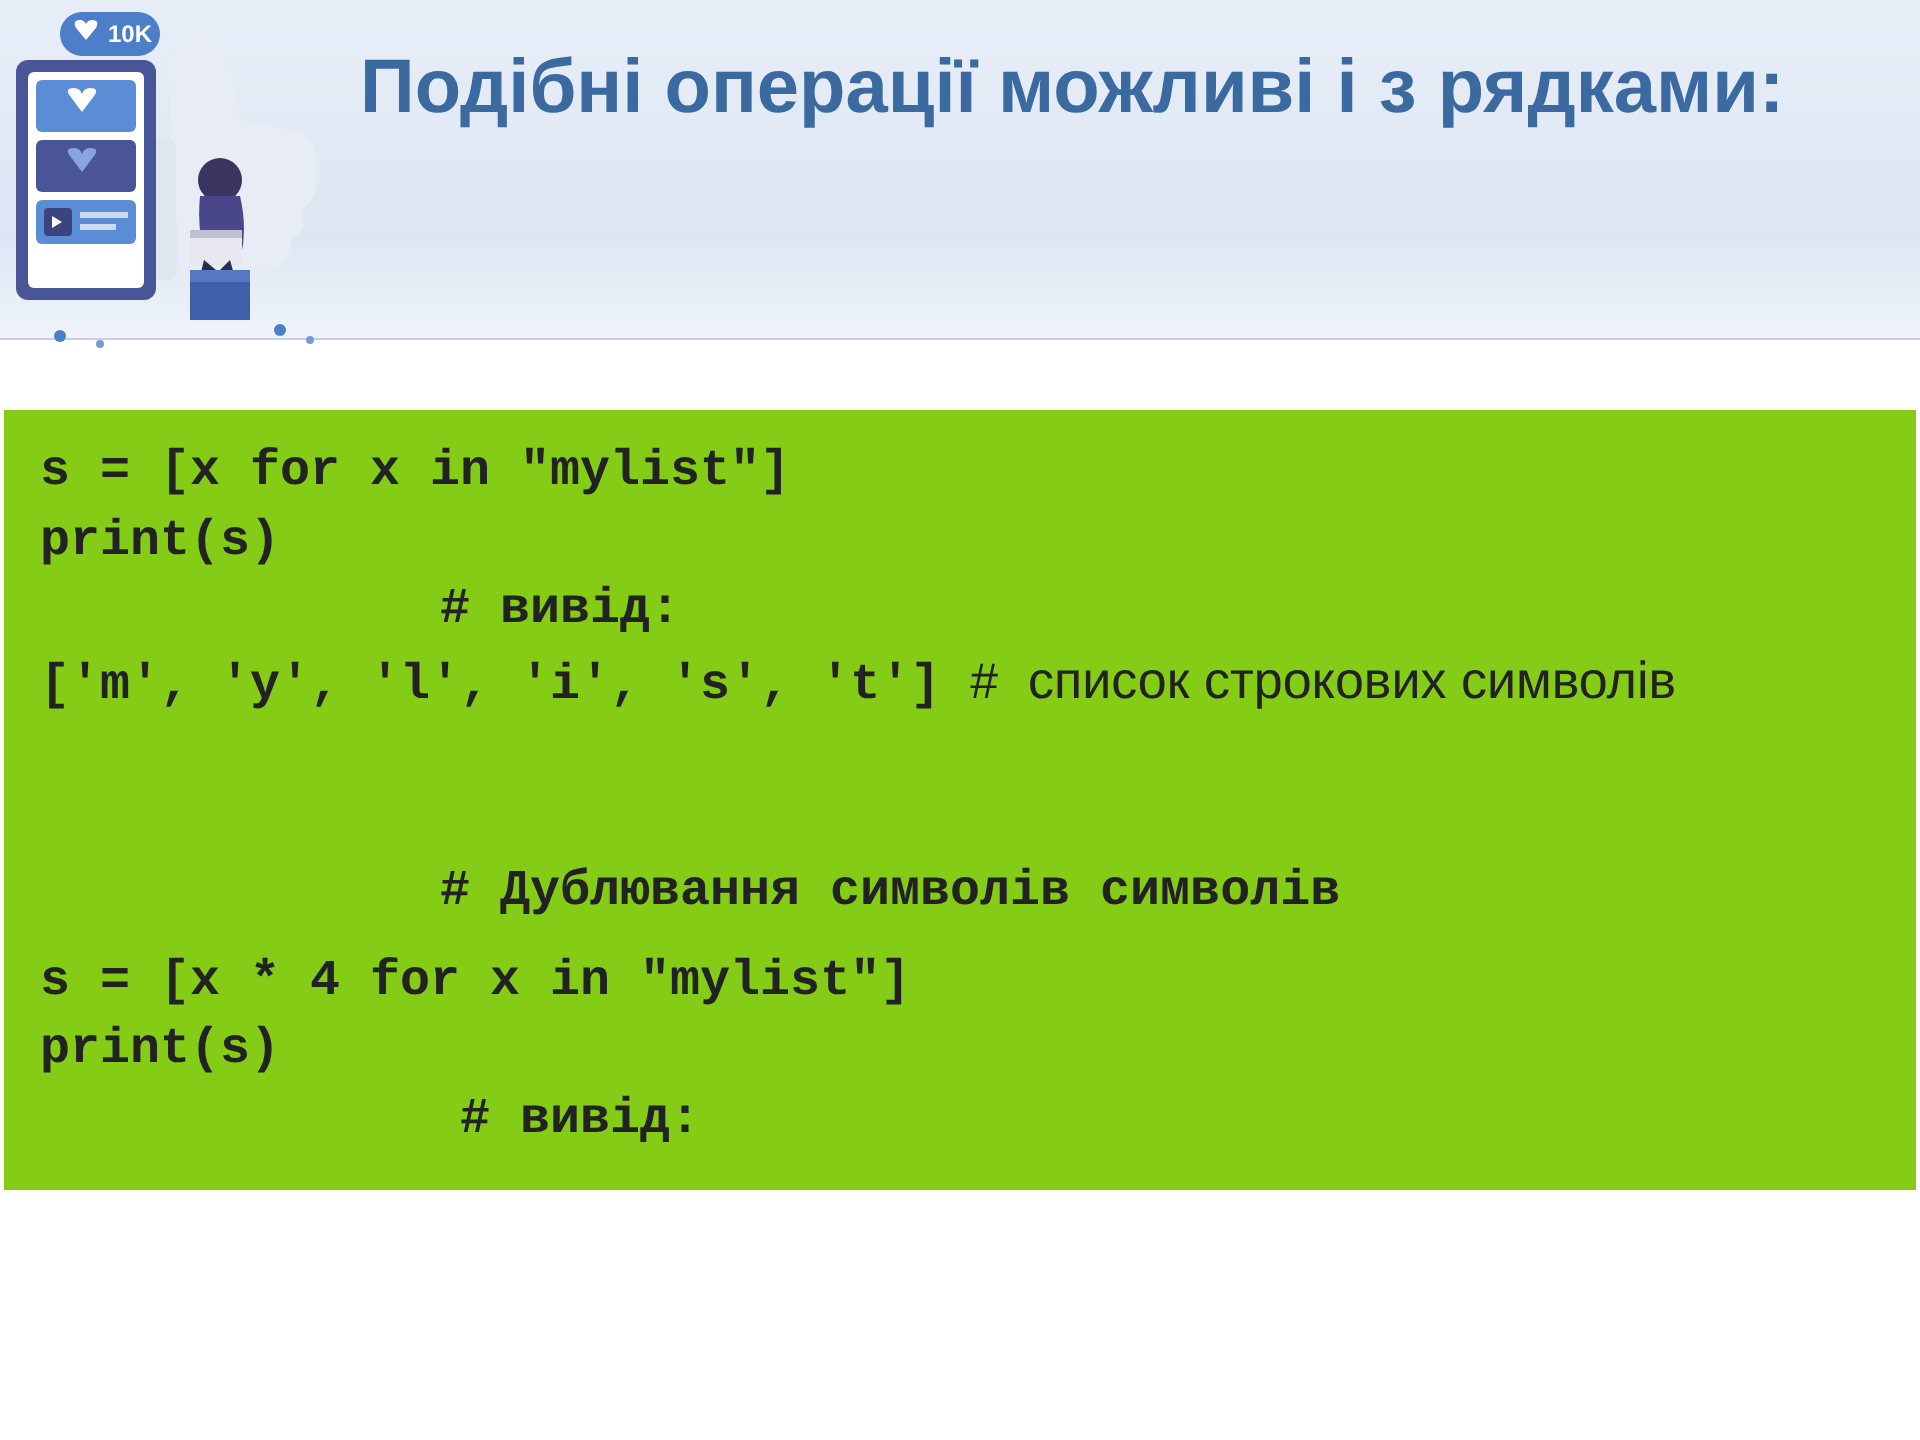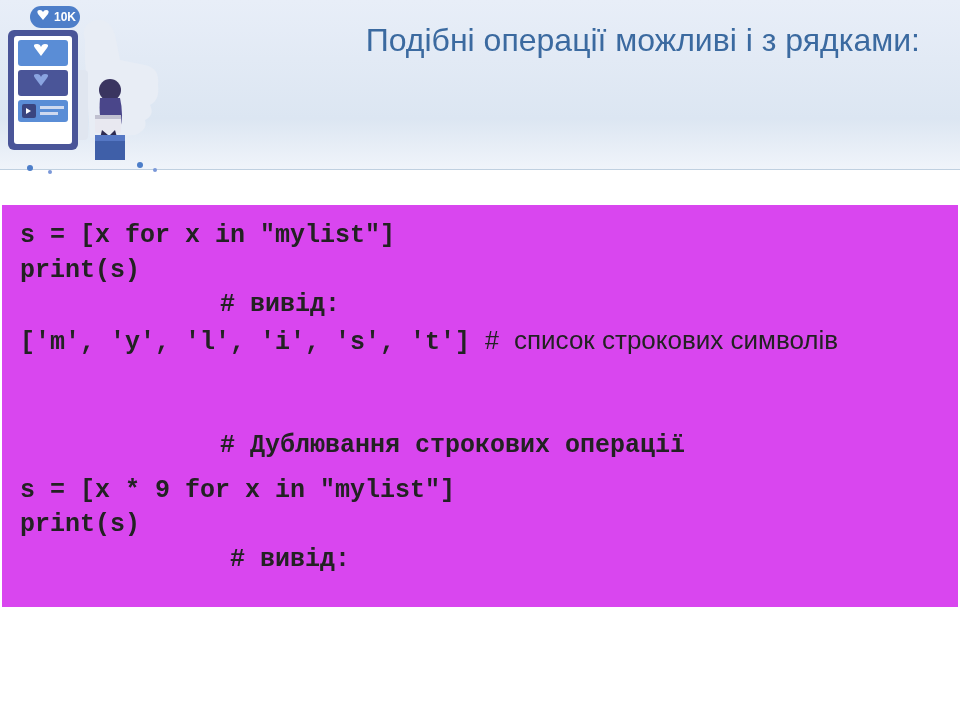--- a/index.html
+++ b/index.html
@@ -19,42 +19,42 @@
     height: 170px;
     background: linear-gradient(to bottom, #e8eef8 0%, #dce6f2 70%, #f0f4fa 100%);
     border-bottom: 1px solid #c0d0e0;
     z-index: 1;
   }
   .title {
     position: absolute;
     top: 20px;
     left: 180px;
     right: 40px;
-    text-align: right;
-    font-size: 32px;
-    font-weight: normal;
+    text-align: left;
+    font-size: 38px;
+    font-weight: bold;
     color: #3b6aa0;
     line-height: 1.3;
     z-index: 3;
   }
   .illustration {
     position: absolute;
     top: 0;
     left: 0;
     width: 170px;
     height: 180px;
     z-index: 2;
   }
   .code-block {
     position: absolute;
     top: 205px;
     left: 2px;
     right: 2px;
-    background: #d946ef;
-    padding: 14px 18px 30px 18px;
+    background: #84cc16;
+    padding: 14px 18px 18px 18px;
     font-family: "Courier New", monospace;
     font-size: 25px;
     line-height: 1.38;
     color: #222;
     font-weight: bold;
     z-index: 2;
   }
   .code-block .regular {
     font-family: Liberation Sans, sans-serif;
     font-weight: normal;
@@ -117,18 +117,18 @@
   <div>s = [x for x in "mylist"]</div>
   <div>print(s)</div>
   <div><span class="indent1"></span><span># вивід:</span></div>
   <div>
     <span>['m', 'y', 'l', 'i', 's', 't']</span>
     <span class="hash-regular">#</span>
     <span class="regular">список строкових символів</span>
   </div>
   <div>&nbsp;</div>
   <div>&nbsp;</div>
-  <div><span class="indent1"></span><span># Дублювання строкових операції</span></div>
+  <div><span class="indent1"></span><span># Дублювання символів символів</span></div>
   <div style="height:10px"></div>
-  <div>s = [x * 9 for x in "mylist"]</div>
+  <div>s = [x * 4 for x in "mylist"]</div>
   <div>print(s)</div>
   <div><span class="indent2"></span><span># вивід:</span></div>
 </div>
 
 </body></html>

